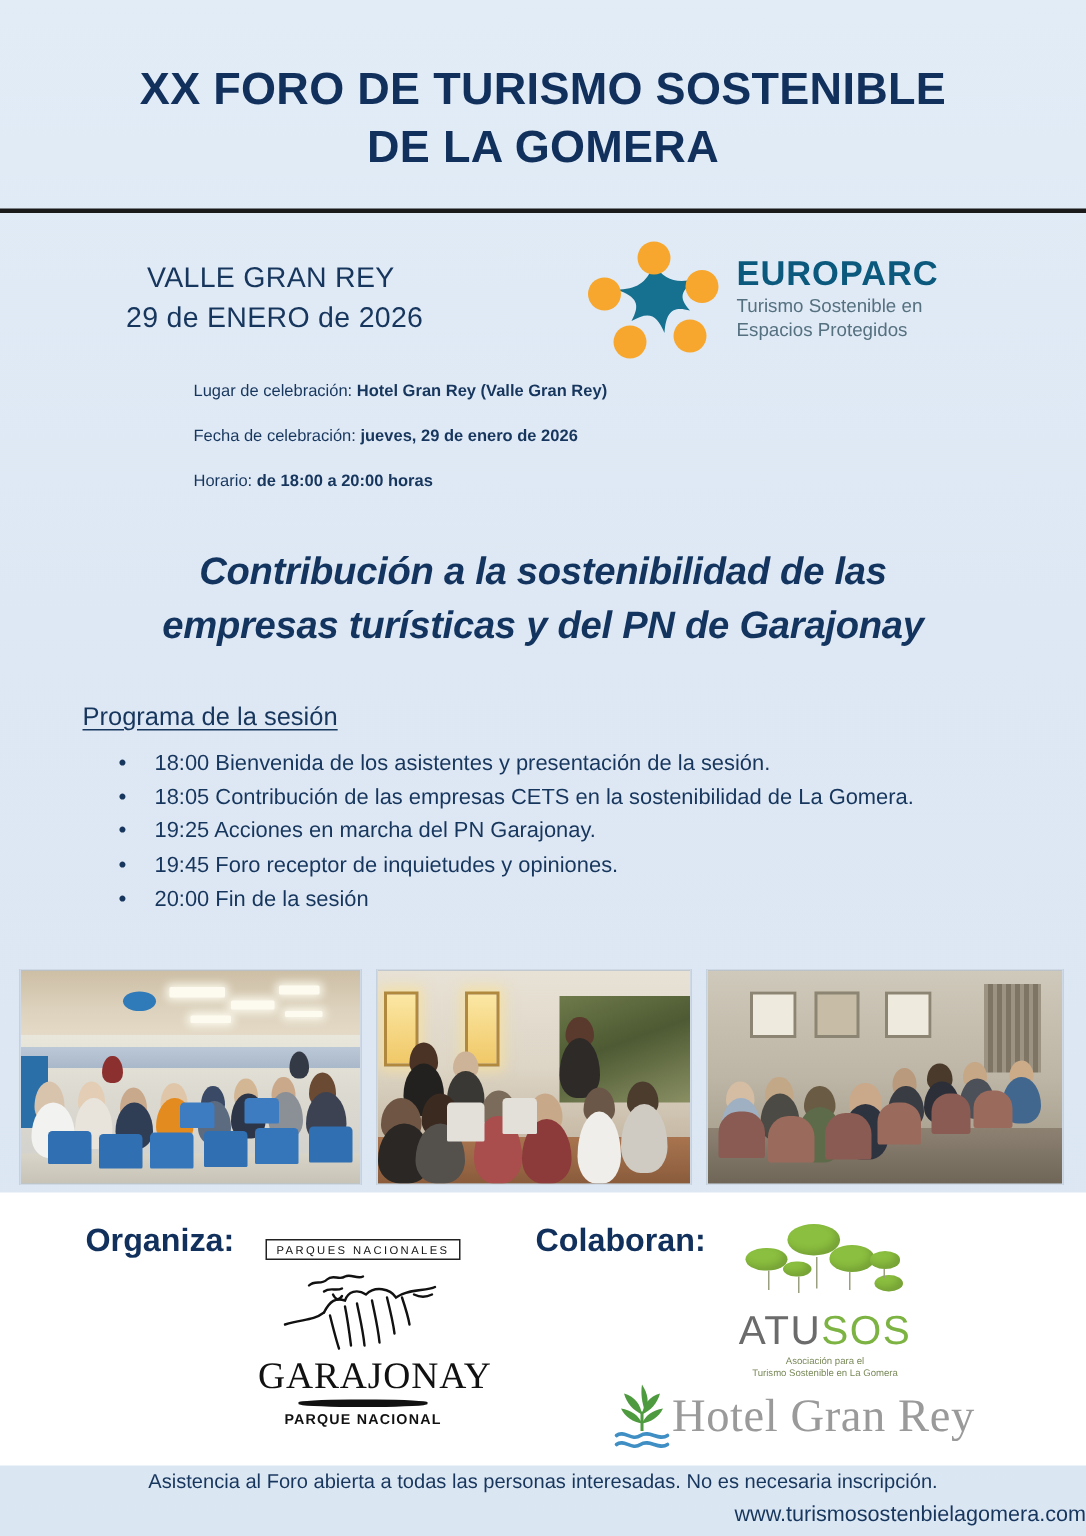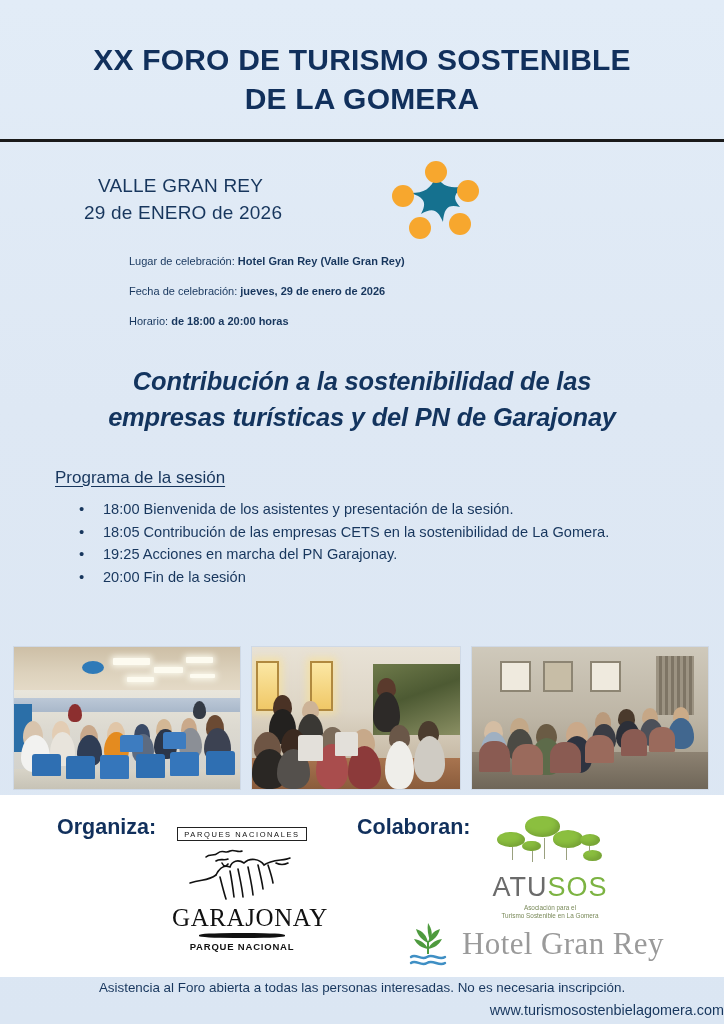--- a/index.html
+++ b/index.html
@@ -318,21 +318,21 @@
   .atusos .subline {
     position: absolute; bottom: 2px; left: 0; right: 0;
     text-align: center;
     font-size: 6.4px; color: #7a8a5a; line-height: 1.35;
   }
 
   
   .hgr {
     position: absolute;
     top: 126px; left: 408px;
-    display: flex; align-items: center; gap: 14px;
+    display: flex; align-items: center; gap: 0;
   }
   .hgr-mark { width: 40px; height: 46px; position: relative; }
   .hgr-name {
     font-family: "Liberation Serif", serif;
     font-size: 31px;
     color: #9a9a9a;
     letter-spacing: .4px;
   }
 
   
@@ -371,20 +371,27 @@
           <path d="M46 16 C53 27, 61 29, 74 26 C64 34, 62 38, 70 47
                    C59 44, 54 47, 53 62 C48 50, 43 47, 31 54
                    C37 43, 35 38, 21 33 C34 33, 41 29, 46 16 Z" fill="#15718f"></path>
           <circle cx="46" cy="12" r="11" fill="#f7a72e"></circle>
           <circle cx="78" cy="31" r="11" fill="#f7a72e"></circle>
           <circle cx="70" cy="64" r="11" fill="#f7a72e"></circle>
           <circle cx="30" cy="68" r="11" fill="#f7a72e"></circle>
           <circle cx="13" cy="36" r="11" fill="#f7a72e"></circle>
         </svg>
       </div>
+      <div class="europarc-text">
+        <div class="brand">EUROPARC</div>
+        <div class="tag">
+          <span>Turismo Sostenible en</span><br>
+          <span>Espacios Protegidos</span>
+        </div>
+      </div>
     </div>
   </div>
 
   <div class="details">
     <p>
       <span>Lugar de celebración: </span><b>Hotel Gran Rey (Valle Gran Rey)</b>
     </p>
     <p>
       <span>Fecha de celebración: </span><b>jueves, 29 de enero de 2026</b>
     </p>
@@ -397,20 +404,21 @@
     <div>Contribución a la sostenibilidad de las</div>
     <div>empresas turísticas y del PN de Garajonay</div>
   </div>
 
   <div class="program">
     <div class="program-title">Programa de la sesión</div>
     <ul>
       <li>18:00 Bienvenida de los asistentes y presentación de la sesión.</li>
       <li>18:05 Contribución de las empresas CETS en la sostenibilidad de La Gomera.</li>
       <li>19:25 Acciones en marcha del PN Garajonay.</li>
+      <li>19:45 Foro receptor de inquietudes y opiniones.</li>
       <li>20:00 Fin de la sesión</li>
     </ul>
   </div>
 
   <div class="photos">
 
     <div class="photo p1">
       <div class="ceiling"></div>
       <div class="lightpanel" style="top:8%;left:44%;width:16%;height:5%;"></div>
       <div class="lightpanel" style="top:14%;left:62%;width:13%;height:4%;"></div>

